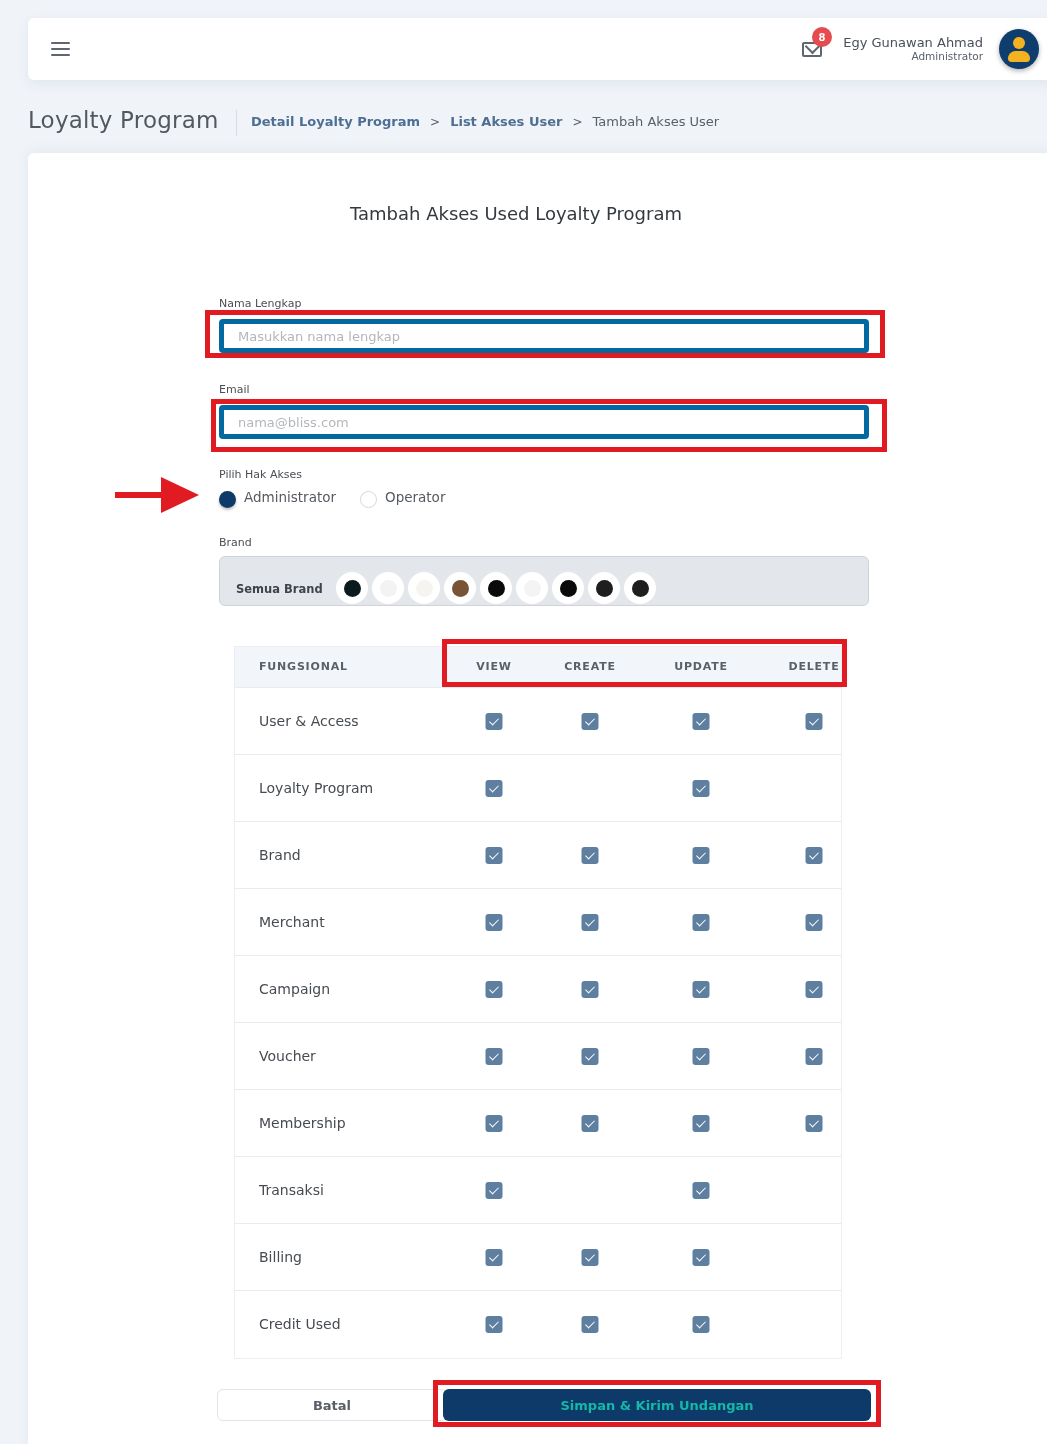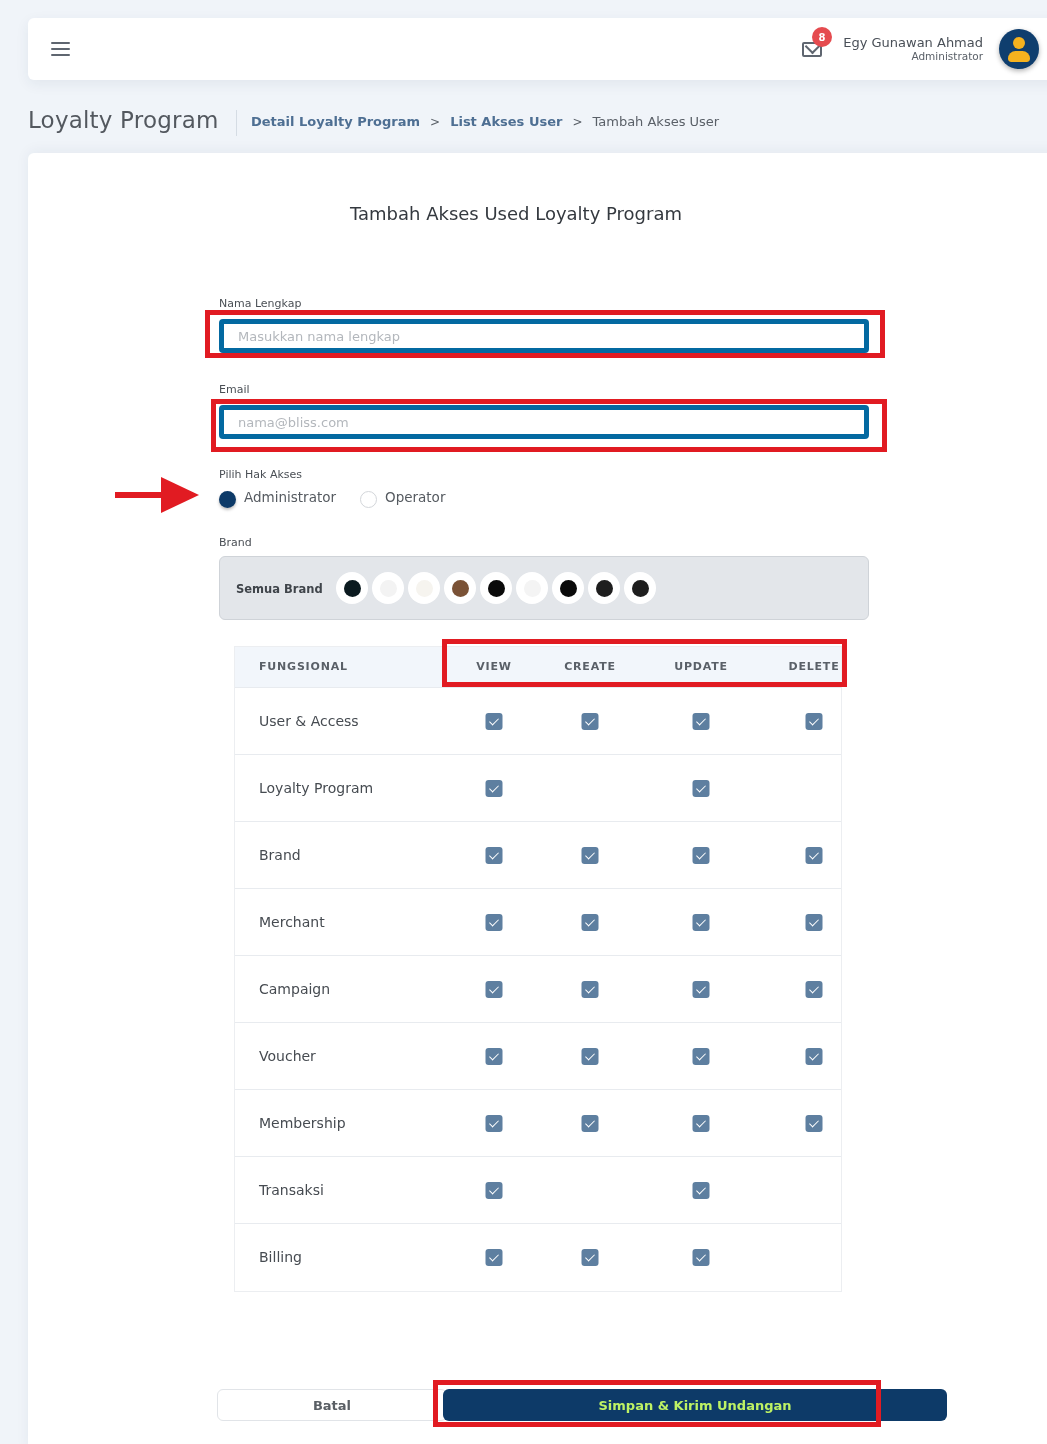--- a/index.html
+++ b/index.html
@@ -64,21 +64,21 @@
     .radio.off { border: 1px solid #d3d6da; background: #fff; }
     .radio-label { position: absolute; font-size: 13.5px; color: #555a60; cursor: pointer; }
 
     .arrow-shaft { position: absolute; left: 115px; top: 492px; width: 50px; height: 6px; background: #e11b22; }
     .arrow-head {
       position: absolute; left: 161px; top: 477px; width: 0; height: 0;
       border-top: 18px solid transparent; border-bottom: 18px solid transparent; border-left: 38px solid #e11b22;
     }
 
     .brand-box {
-      position: absolute; left: 219px; top: 556px; width: 650px; height: 64px;
+      position: absolute; left: 219px; top: 556px; width: 650px; height: 50px;
       background: #e3e6ea; border: 1px solid #cfd3d8; border-radius: 6px;
     }
     .brand-label { position: absolute; left: 16px; top: 25px; font-size: 11.5px; font-weight: bold; color: #3f444a; }
     .brand-logos { position: absolute; left: 116px; top: 15px; display: flex; gap: 4px; }
     .brand-logo { width: 32px; height: 32px; border-radius: 50%; background: #fff; display: flex; align-items: center; justify-content: center; cursor: pointer; }
     .logo-inner { width: 17px; height: 17px; border-radius: 50%; }
 
     .table { position: absolute; left: 234px; top: 646px; width: 608px; border: 1px solid #eceef1; }
     .thead { height: 41px; background: #f2f6fb; position: relative; border-bottom: 1px solid #e8ebef; }
     .th { position: absolute; top: 13px; font-size: 11px; font-weight: bold; color: #5a6068; letter-spacing: 0.8px; transform: translateX(-50%); }
@@ -96,23 +96,23 @@
       transform: rotate(45deg); margin-top: -2px;
     }
 
     .btn-cancel {
       position: absolute; left: 217px; top: 1389px; width: 230px; height: 32px;
       border: 1px solid #e1e4e8; border-radius: 6px; background: #fff;
       font-size: 13px; font-weight: bold; color: #5a5f65; cursor: pointer;
       font-family: "DejaVu Sans", sans-serif;
     }
     .btn-save {
-      position: absolute; left: 443px; top: 1389px; width: 504px; height: 32px;
+      position: absolute; left: 443px; top: 1389px; width: 428px; height: 32px;
       border: none; border-radius: 6px; background: #0d3a68;
-      font-size: 13px; font-weight: bold; color: #bef264; cursor: pointer;
+      font-size: 13px; font-weight: bold; color: #14b8a6; cursor: pointer;
       font-family: "DejaVu Sans", sans-serif;
     }
   </style>
 </head>
 <body>
 
 <div class="topbar">
   <div class="hamburger">
       <span></span>
       <span></span>
@@ -251,19 +251,25 @@
         <span class="row-label">Transaksi</span>
         <span class="cb" style="left: 259px;"></span>
         <span class="cb" style="left: 466px;"></span>
       </div>
       <div class="trow">
         <span class="row-label">Billing</span>
         <span class="cb" style="left: 259px;"></span>
         <span class="cb" style="left: 355px;"></span>
         <span class="cb" style="left: 466px;"></span>
       </div>
+      <div class="trow">
+        <span class="row-label">Credit Used</span>
+        <span class="cb" style="left: 259px;"></span>
+        <span class="cb" style="left: 355px;"></span>
+        <span class="cb" style="left: 466px;"></span>
+      </div>
     </div>
 </div>
 <div class="redbox" style="left:442px; top:639px; width:405px; height:48px;"></div>
 
 <button class="btn-cancel">Batal</button>
 <button class="btn-save">Simpan &amp; Kirim Undangan</button>
 <div class="redbox" style="left:433px; top:1380px; width:448px; height:47px;"></div>
 
 </body></html>

